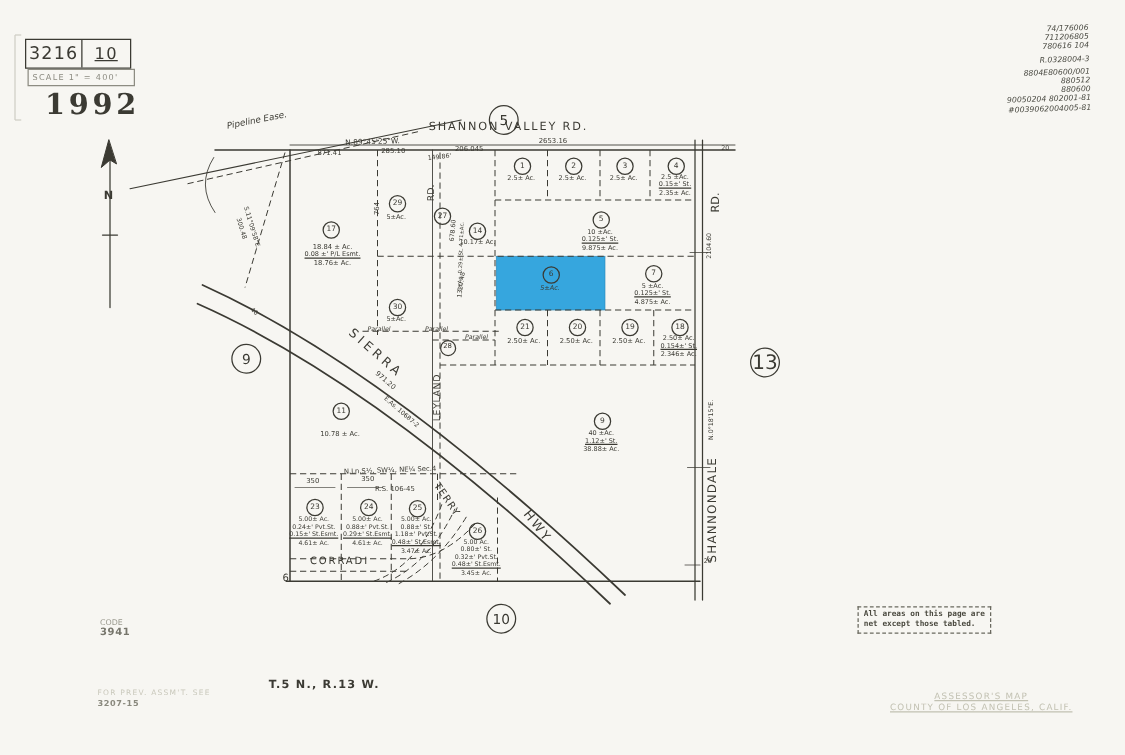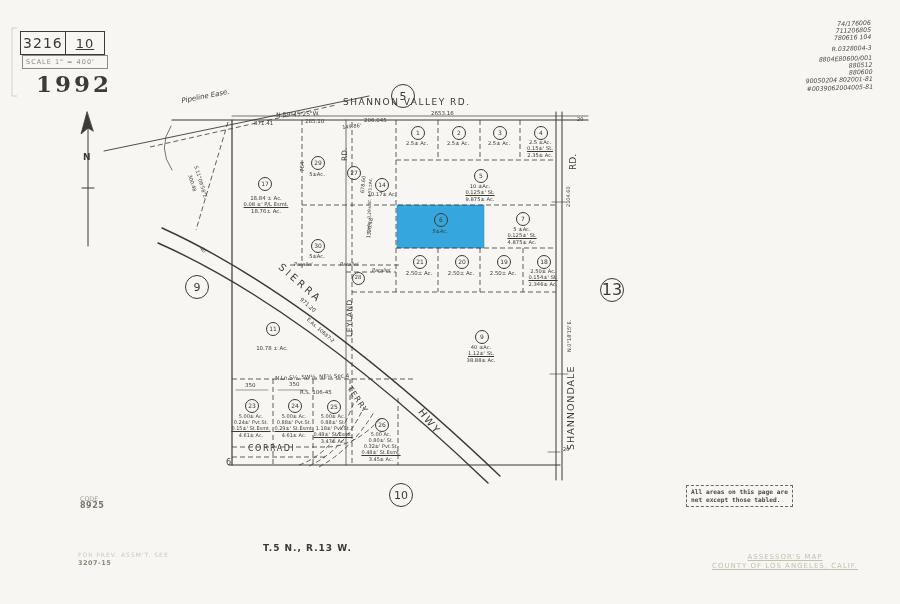--- a/index.html
+++ b/index.html
@@ -18,21 +18,21 @@
             font-size:6.5px;color:#8d8c82;display:flex;align-items:center;padding-left:3px;letter-spacing:1px;}
   .year{position:absolute;left:36px;top:70px;font-family:"DejaVu Serif",serif;font-size:23px;
         letter-spacing:3px;font-weight:bold;color:#3b3a33;}
   .refs{position:absolute;left:690px;top:22px;width:182px;text-align:right;
         font-size:6.2px;font-style:italic;color:#4a4a42;line-height:7.2px;transform:rotate(-2deg);}
   .codeblk{position:absolute;left:80px;top:495px;line-height:7px;}
   .codeblk .c1{font-size:6.3px;color:#9c9b90;}
   .codeblk .c2{font-size:8px;font-weight:bold;color:#77766c;letter-spacing:0.5px;}
   .prevnote{position:absolute;left:78px;top:551px;font-size:6px;color:#c9c8bb;letter-spacing:1px;line-height:8px;}
   .prevref{font-size:6.5px;color:#8a897e;font-weight:bold;letter-spacing:0.5px;}
-  .township{position:absolute;left:215px;top:543px;font-size:9px;font-weight:bold;letter-spacing:1px;margin-left:48px;}
+  .township{position:absolute;left:215px;top:543px;font-size:9px;font-weight:bold;letter-spacing:1px;}
   .notebox{position:absolute;left:686px;top:485px;border:1px dashed #6a695f;padding:2px 4px;
            font-family:"DejaVu Sans Mono",monospace;font-size:6.2px;font-weight:bold;line-height:8px;color:#4a493f;}
   .sectionbox{position:absolute;left:686px;top:534px;border:1.5px solid #3b3a33;padding:1px 6px;
               font-size:8.2px;font-weight:bold;letter-spacing:0.5px;}
   .assessor{position:absolute;left:700px;top:553px;width:170px;text-align:center;color:#c2c1b2;
             font-size:7px;letter-spacing:1px;line-height:9px;text-decoration:underline;}
 </style>
 </head>
 <body>
 
@@ -237,21 +237,21 @@
       <div class="circle" style="left: 266px; top: 322px; width: 12px; height: 12px; font-size: 6px;">11</div>
       <div class="circle" style="left: 475px; top: 330px; width: 12px; height: 12px; font-size: 6px;">9</div>
       <div class="circle" style="left: 245px; top: 399px; width: 12px; height: 12px; font-size: 6px;">23</div>
       <div class="circle" style="left: 288px; top: 399px; width: 12px; height: 12px; font-size: 6px;">24</div>
       <div class="circle" style="left: 327px; top: 400px; width: 12px; height: 12px; font-size: 6px;">25</div>
       <div class="circle" style="left: 375px; top: 418px; width: 12px; height: 12px; font-size: 6px;">26</div>
     </div>
 
   <div class="codeblk">
     <div class="c1">CODE</div>
-    <div class="c2">8925</div>
+    <div class="c2">3941</div>
   </div>
   <div class="prevnote">
     <span>FOR PREV. ASSM'T. SEE</span><br>
     <span class="prevref">3207-15</span>
   </div>
   <div class="township">T.5 N., R.13 W.</div>
 
   <div class="notebox">
     <div>All areas on this page are</div>
     <div>net except those tabled.</div>

